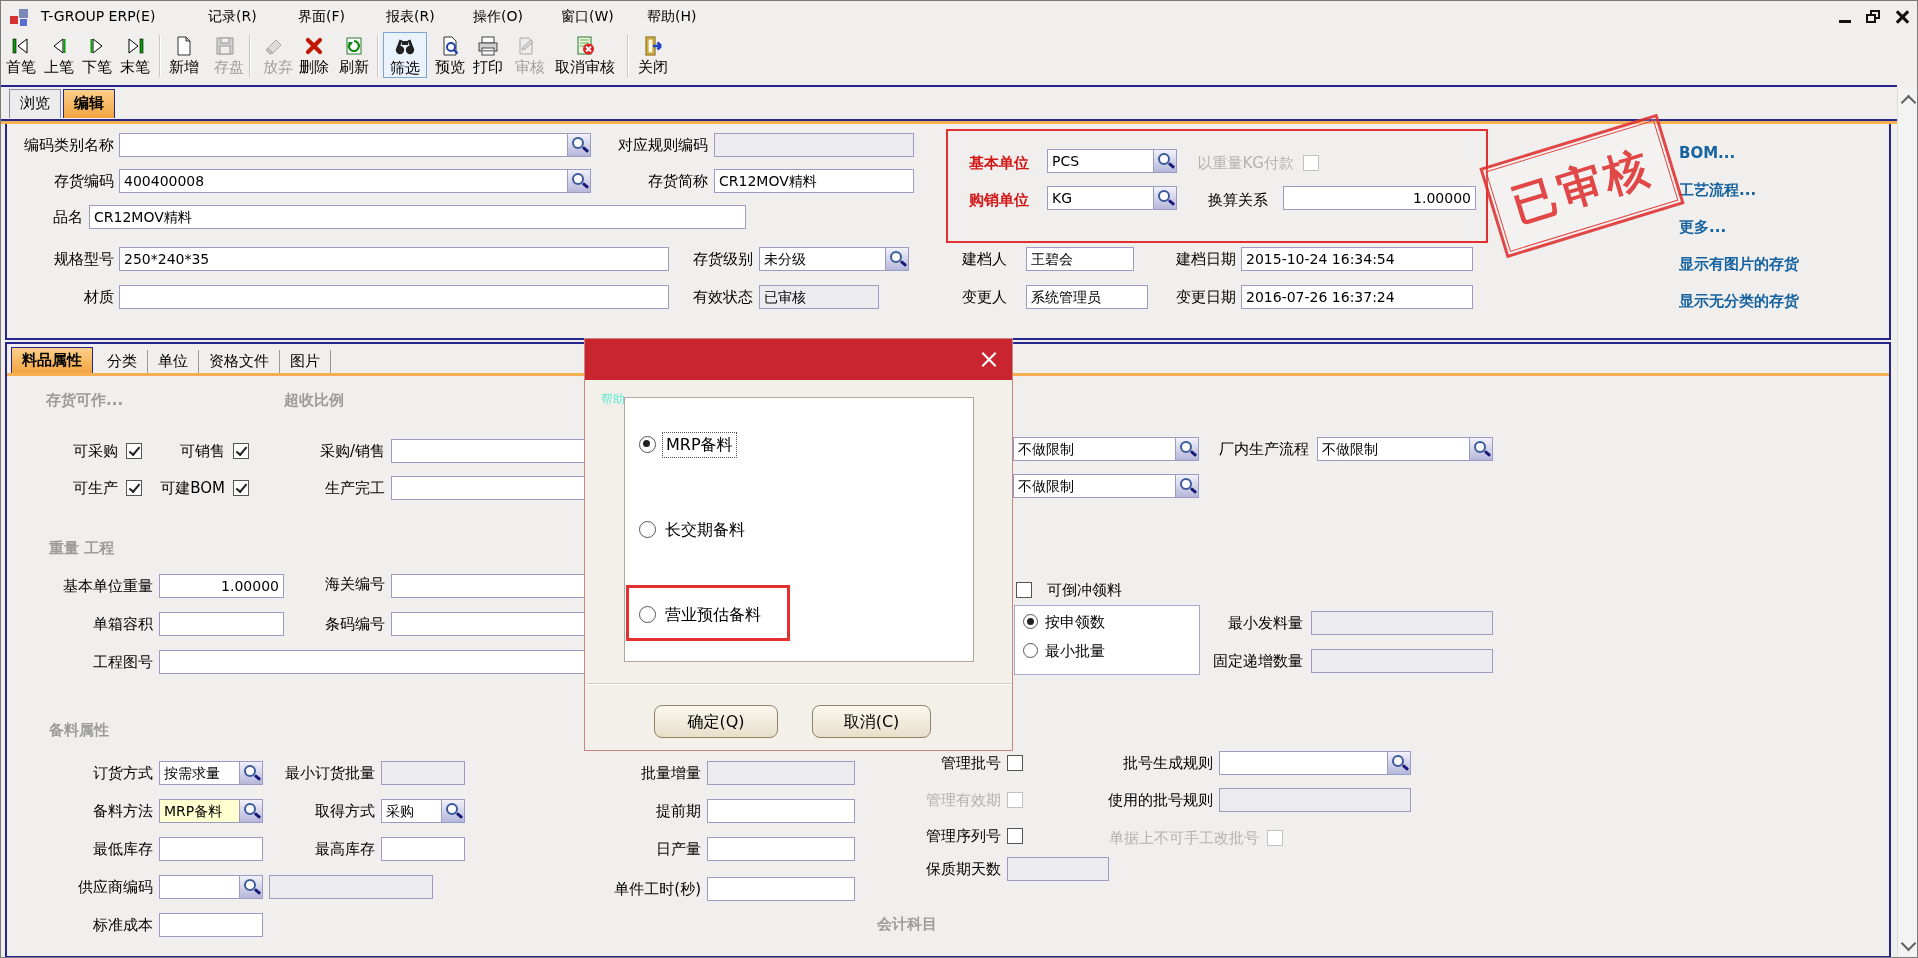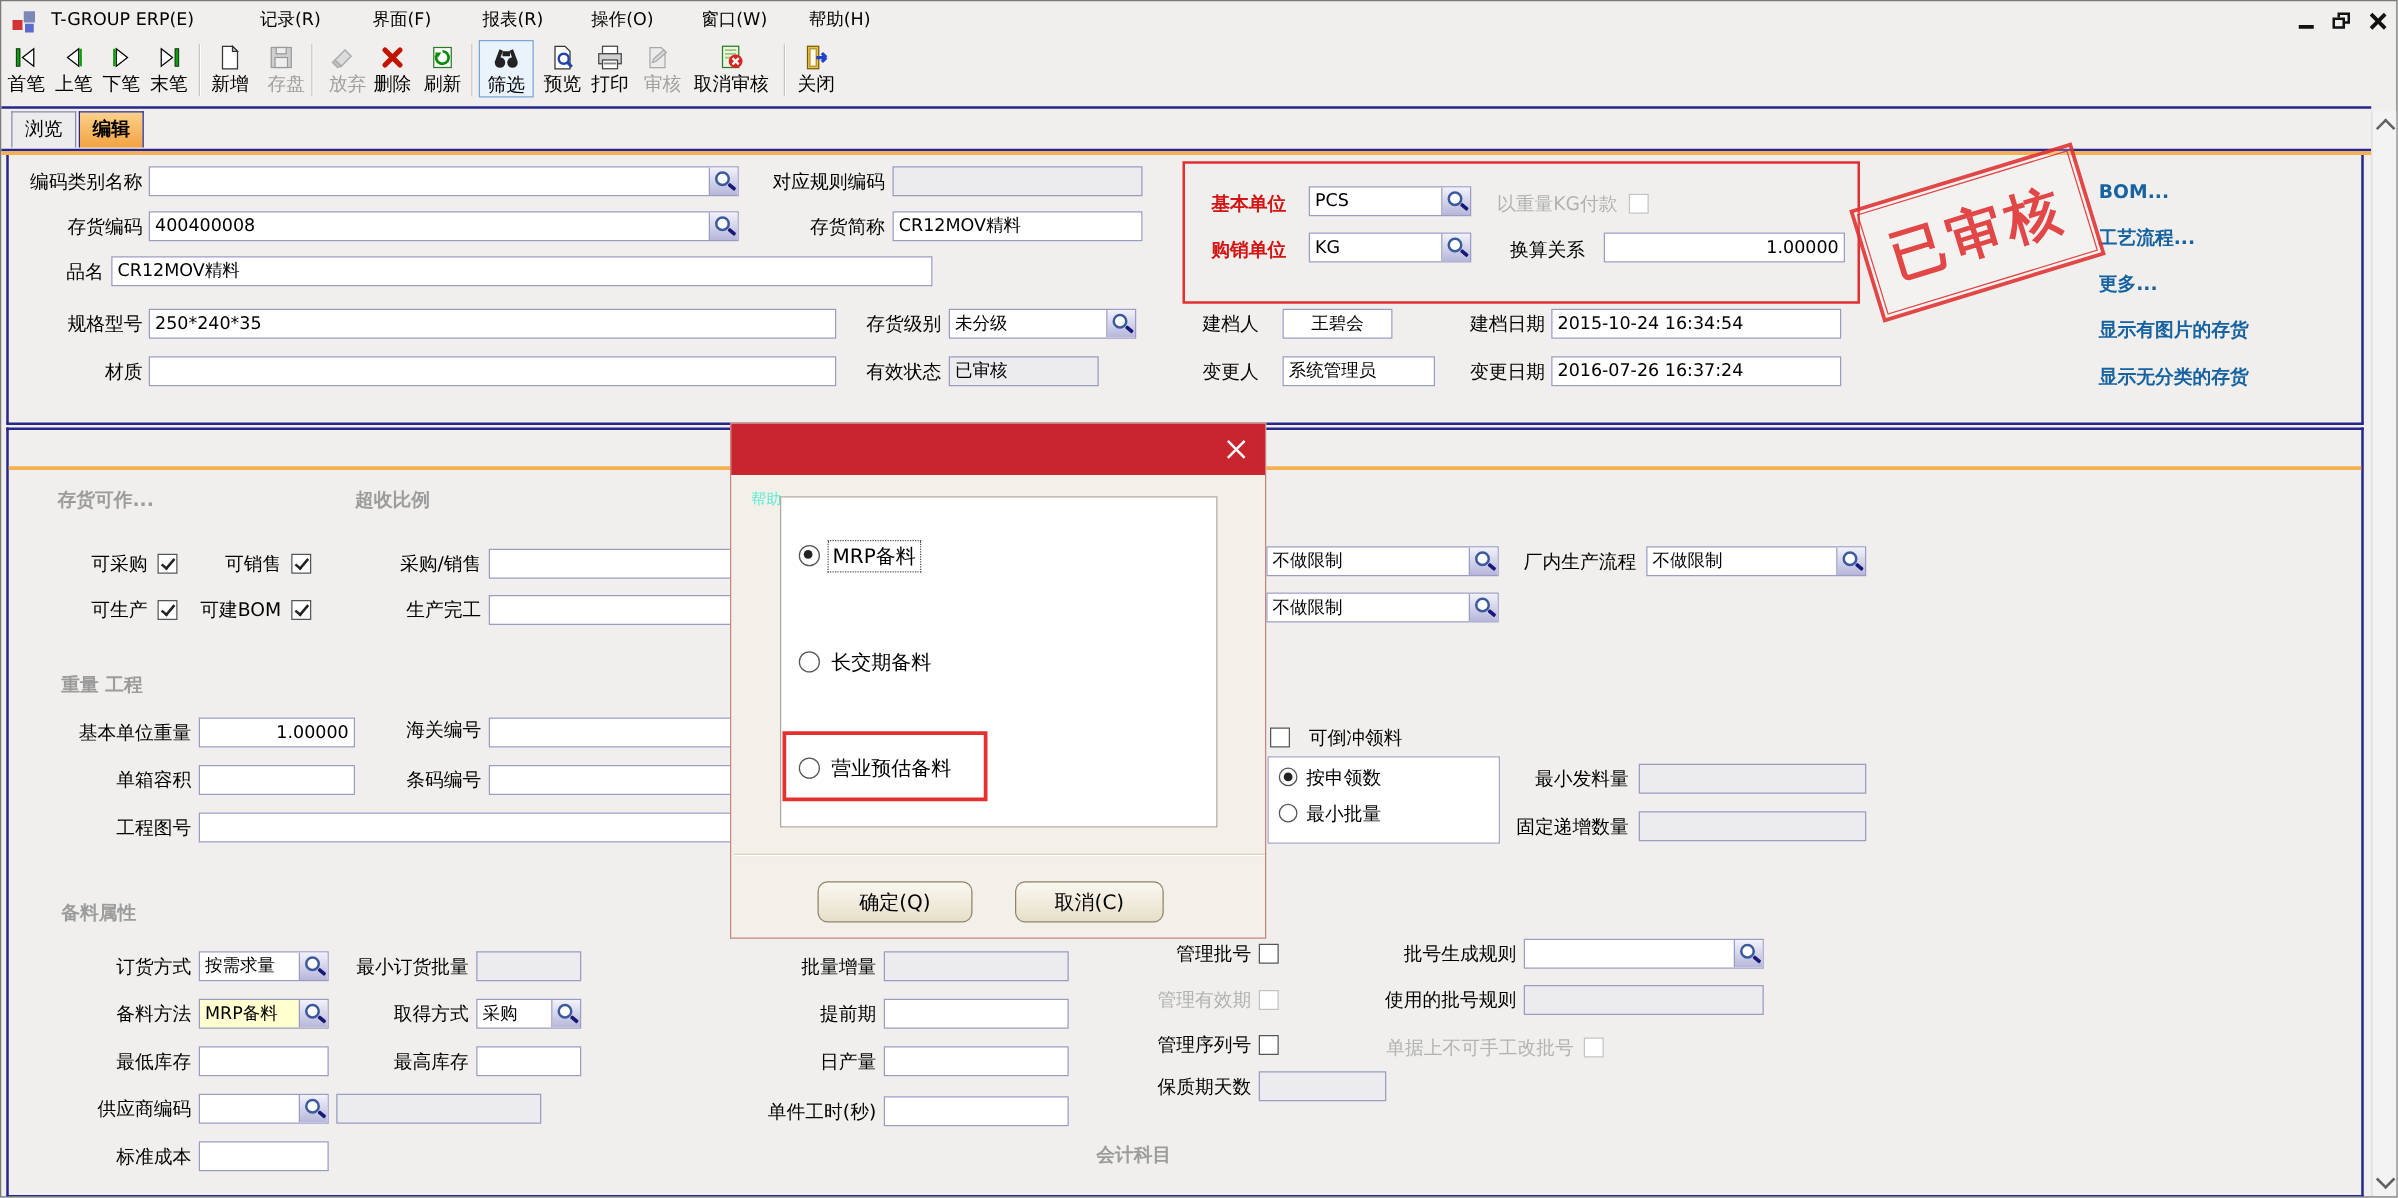--- a/index.html
+++ b/index.html
@@ -274,21 +274,21 @@
   <div class="lbl" style="left:10px;top:204px;width:72px;">品名</div>
   <div class="fld" style="left:88px;top:204px;width:657px;"><span>CR12MOV精料</span></div>
 
   <div class="lbl" style="left:10px;top:246px;width:103px;">规格型号</div>
   <div class="fld" style="left:118px;top:246px;width:550px;"><span>250*240*35</span></div>
   <div class="lbl" style="left:668px;top:246px;width:84px;">存货级别</div>
   <div class="fld hasmag" style="left:758px;top:246px;width:150px;"><span>未分级</span><span class="mag">
         <i></i>
       </span></div>
   <div class="lbl" style="left:940px;top:246px;width:66px;">建档人</div>
-  <div class="fld" style="left:1025px;top:246px;width:88px;text-align:center;"><span>王碧会</span></div>
+  <div class="fld" style="left:1025px;top:246px;width:108px;"><span>王碧会</span></div>
   <div class="lbl" style="left:1150px;top:246px;width:85px;">建档日期</div>
   <div class="fld" style="left:1240px;top:246px;width:232px;"><span>2015-10-24 16:34:54</span></div>
 
   <div class="lbl" style="left:10px;top:284px;width:103px;">材质</div>
   <div class="fld" style="left:118px;top:284px;width:550px;"><span></span></div>
   <div class="lbl" style="left:668px;top:284px;width:84px;">有效状态</div>
   <div class="fld ro" style="left:758px;top:284px;width:120px;"><span>已审核</span></div>
   <div class="lbl" style="left:940px;top:284px;width:66px;">变更人</div>
   <div class="fld" style="left:1025px;top:284px;width:122px;"><span>系统管理员</span></div>
   <div class="lbl" style="left:1150px;top:284px;width:85px;">变更日期</div>
@@ -315,20 +315,27 @@
   <div class="link" style="left:1678px;top:180px;">工艺流程...</div>
   <div class="link" style="left:1678px;top:217px;">更多...</div>
   <div class="link" style="left:1678px;top:254px;">显示有图片的存货</div>
   <div class="link" style="left:1678px;top:291px;">显示无分类的存货</div>
 
   <div class="nline" style="left:4px;top:341px;width:1886px;height:2px;"></div>
   <div class="nline" style="left:4px;top:341px;width:2px;height:616px;"></div>
   <div class="nline" style="left:1888px;top:341px;width:2px;height:616px;"></div>
   <div class="nline" style="left:4px;top:955px;width:1886px;height:2px;"></div>
 
+  <div class="tabdet">
+    <div class="t act">料品属性</div>
+    <div class="t">分类</div>
+    <div class="t">单位</div>
+    <div class="t">资格文件</div>
+    <div class="t">图片</div>
+  </div>
   <div class="oline" style="left:6px;top:372px;width:1882px;height:3px;"></div>
 
   <div class="sec" style="left:45px;top:390px;">存货可作...</div>
   <div class="sec" style="left:283px;top:390px;">超收比例</div>
 
   <div class="lbl" style="left:20px;top:438px;width:97px;">可采购</div>
   <div class="cb checked" style="left:125px;top:442px;"></div>
   <div class="lbl" style="left:158px;top:438px;width:66px;">可销售</div>
   <div class="cb checked" style="left:232px;top:442px;"></div>
   <div class="lbl" style="left:298px;top:438px;width:86px;">采购/销售</div>

